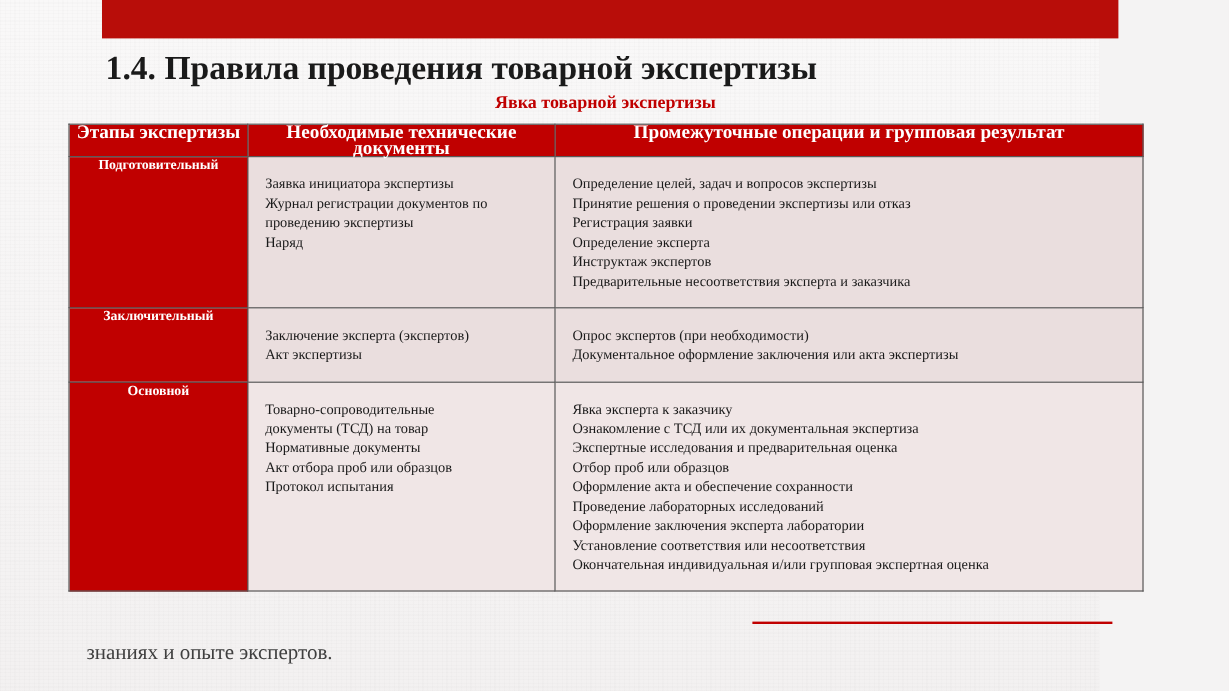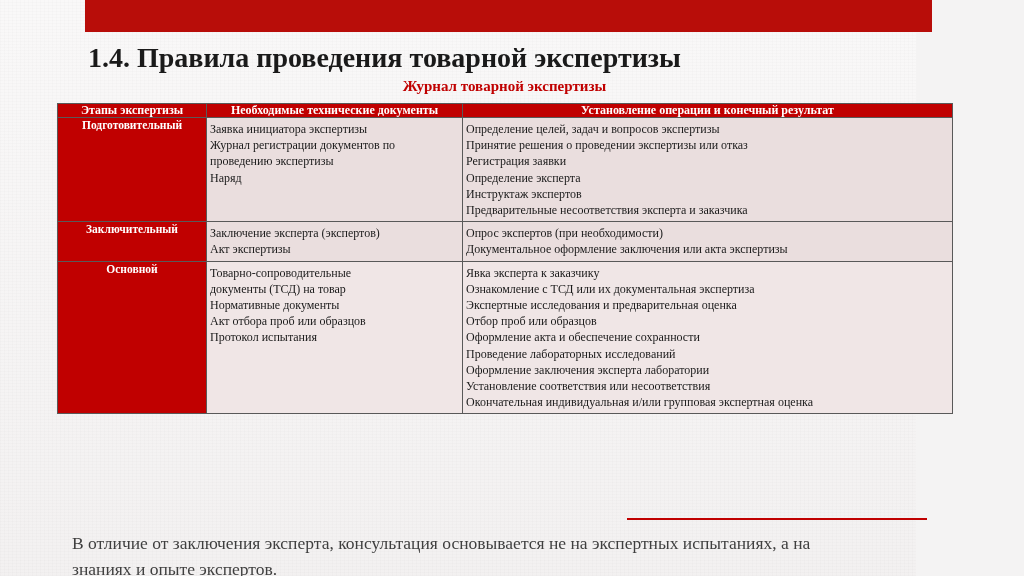--- a/index.html
+++ b/index.html
@@ -77,21 +77,21 @@
   }
   .tbl td, .tbl th {
     border: 1px solid #595959;
     vertical-align: top;
     padding: 0;
   }
   .th-cell {
     background: #c00000;
     color: #ffffff;
     font-weight: bold;
-    font-size: 12px;
+    font-size: 16px;
     line-height: 13px;
     text-align: center;
     vertical-align: middle;
     padding: 5px 4px;
     margin-left: 30px;
   }
   .stage-cell {
     background: #c00000;
     color: #ffffff;
     font-weight: bold;
@@ -107,21 +107,21 @@
     font-size: 12px;
     line-height: 16.2px;
     padding: 3px 5px 4px 5px;
   }
   .body-cell.alt {
     background: #f0e6e6;
   }
   .body-cell ul {
     list-style: none;
     margin: 0;
-    padding: 3px;
+    padding: 14px;
   }
   .body-cell li {
     margin: 0;
     padding: 0;
     white-space: nowrap;
   }
 
   
   col.c1 { width: 149px; }
   col.c2 { width: 256px; }
@@ -152,33 +152,33 @@
 </style>
 </head>
 <body>
 
 <div class="slide">
   <div class="texture"></div>
 
   <div class="top-bar"></div>
 
   <div class="title">1.4. Правила проведения товарной экспертизы</div>
-  <div class="subtitle">Журнал товарной экспертизы</div>
+  <div class="subtitle">Явка товарной экспертизы</div>
 
   <table class="tbl">
     <colgroup>
       <col class="c1">
         <col class="c2">
         <col class="c3">
     </colgroup>
     <thead>
       <tr>
         <th class="th-cell">Этапы экспертизы</th>
         <th class="th-cell">Необходимые технические документы</th>
-        <th class="th-cell">Установление операции и конечный результат</th>
+        <th class="th-cell">Промежуточные операции и групповая результат</th>
       </tr>
     </thead>
     <tbody>
       <tr>
         <td class="stage-cell">Подготовительный</td>
         <td class="body-cell">
           <ul>
             <li>Заявка инициатора экспертизы</li>
             <li>Журнал регистрации документов по</li>
             <li>проведению экспертизы</li>
@@ -238,16 +238,15 @@
       </tr>
     </tbody>
   </table>
 
   <div class="body-text p1">
   </div>
 
   <div class="red-rule"></div>
 
   <div class="body-text p2">
-    <div class="line">В отличие от заключения эксперта, консультация основывается не на экспертных испытаниях, а на</div>
     <div class="line">знаниях и опыте экспертов.</div>
   </div>
 </div>
 
 </body></html>

